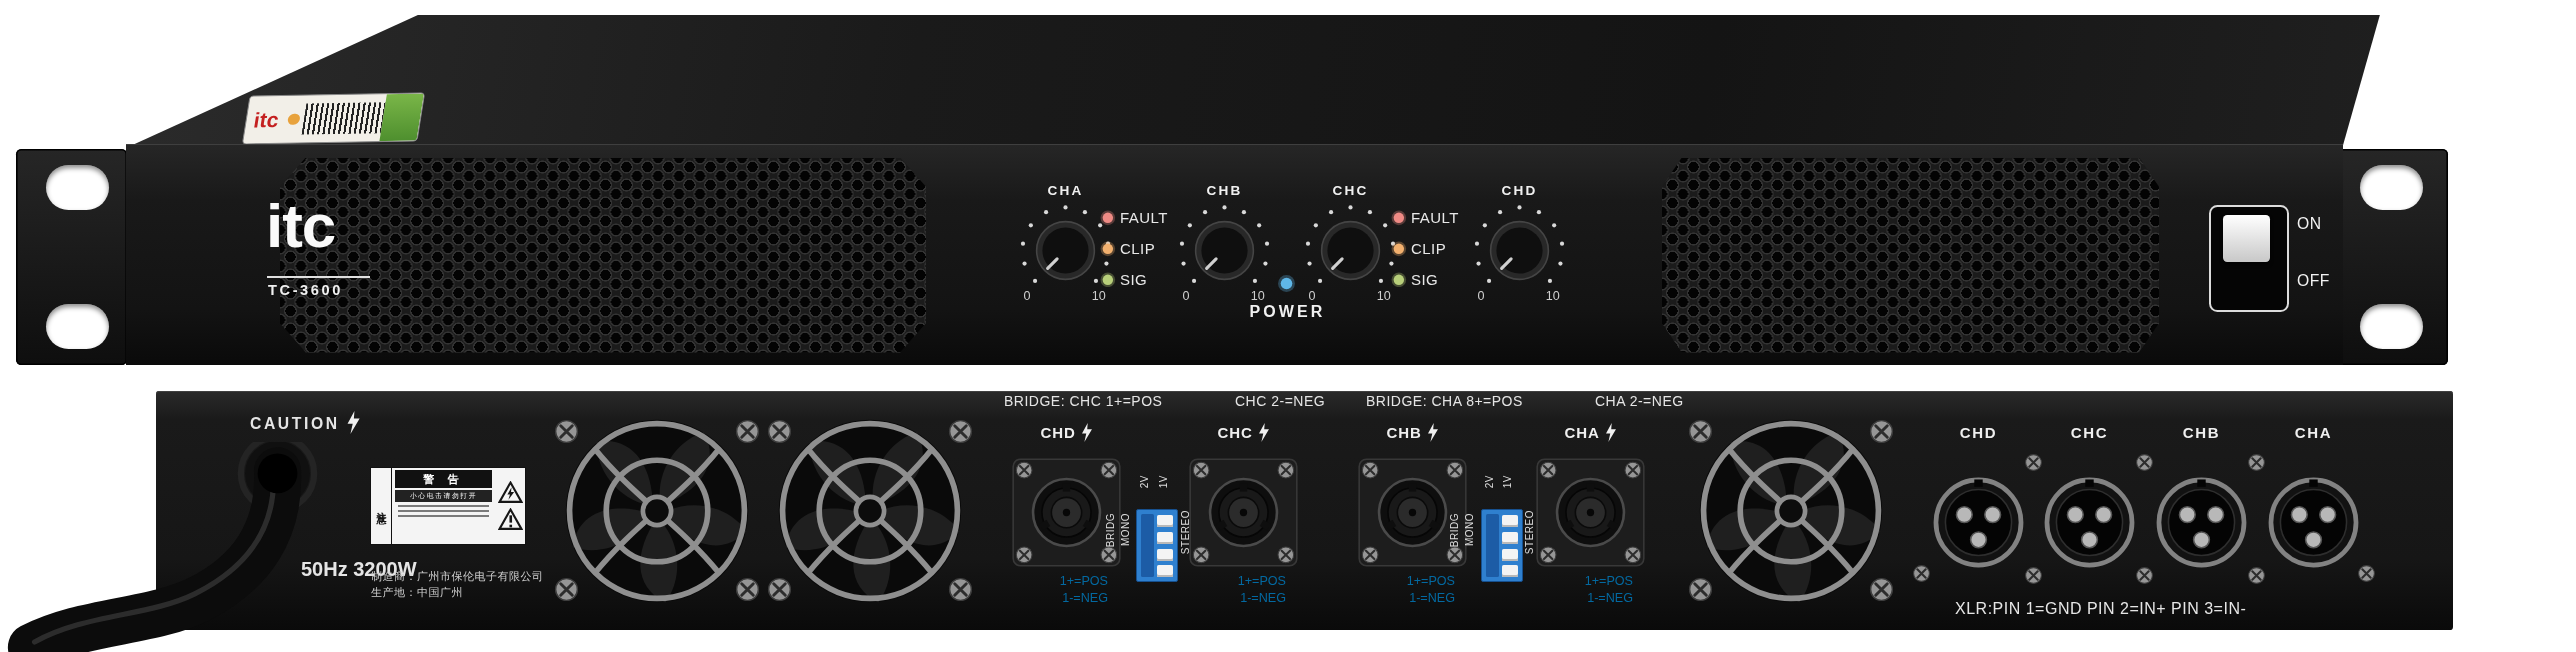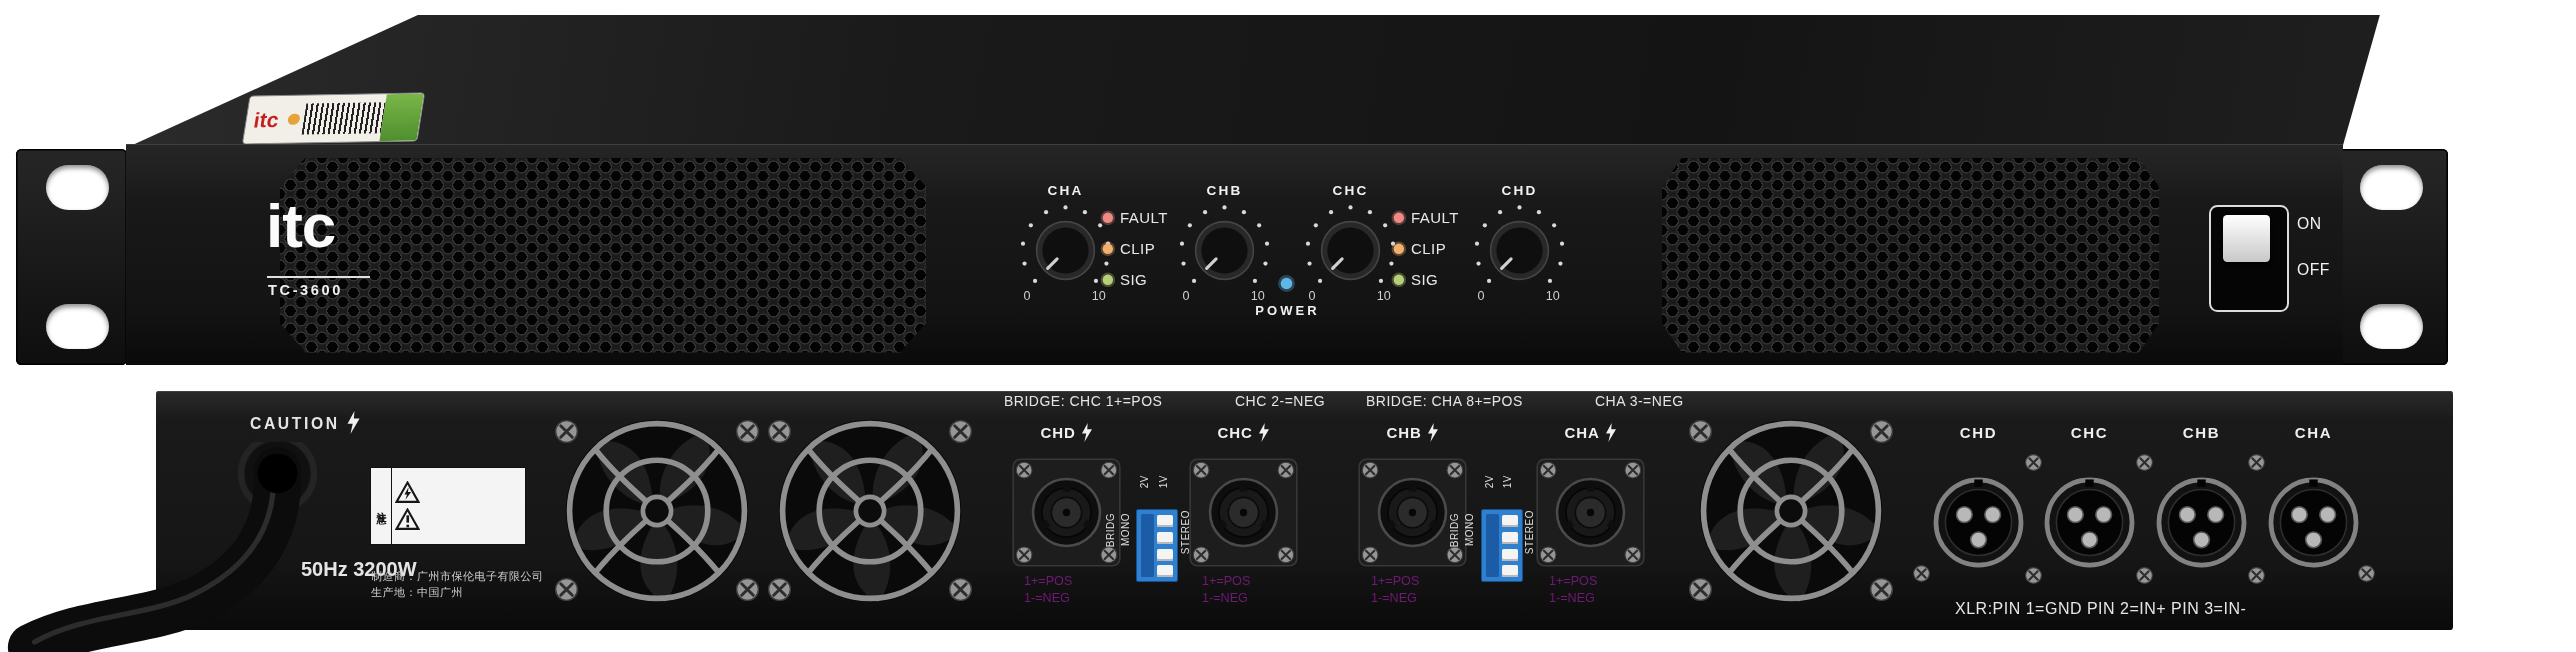--- a/index.html
+++ b/index.html
@@ -35,40 +35,40 @@
   .logo{position:absolute;left:140px;top:50px;font-size:62px;font-weight:bold;color:#fafafa;
     letter-spacing:-1px;line-height:1;}
   .logo-line{position:absolute;left:141px;top:131px;width:103px;height:1.6px;background:#e0e0e0;}
   .model{position:absolute;left:142px;top:137px;font-size:14.6px;font-weight:bold;letter-spacing:2.6px;color:#f0f0f0;}
   .ch-label{position:absolute;top:38px;width:105px;text-align:center;font-size:13.6px;
     letter-spacing:2.1px;color:#f0f0f0;font-weight:bold;}
   .knob{position:absolute;top:53px;width:105px;height:105px;}
   .led-col{position:absolute;top:66px;display:flex;flex-direction:column;gap:17.3px;}
   .led-row{display:flex;align-items:center;gap:4.2px;height:13.6px;}
   .led-label{font-size:15px;letter-spacing:0.5px;color:#e8e8e8;}
-  .power-label{position:absolute;top:158px;width:105px;text-align:center;font-size:13px;
+  .power-label{position:absolute;top:158px;width:105px;text-align:center;font-size:16px;
     letter-spacing:3.1px;color:#f0f0f0;font-weight:bold;}
   .switch{position:absolute;left:2083px;top:60px;width:76px;height:103px;background:#050505;
     border:2.6px solid #dcdcdc;border-radius:8.4px;}
   .rocker{position:absolute;left:12px;top:7.8px;width:47px;height:47px;border-radius:4.2px;
     background:linear-gradient(180deg,#ffffff,#c8c8c8);box-shadow:0 2.1px 3.1px rgba(0,0,0,.6);}
   .switch-label{position:absolute;font-size:15.7px;font-weight:normal;color:#f2f2f2;letter-spacing:0.5px;}
 
   
   .rear-panel{position:absolute;left:156px;top:391px;width:2297px;height:239px;
     background:linear-gradient(180deg,#2a2a2a 0%,#1a1a1a 12%,#161616 70%,#0a0a0a 100%);
     border-radius:3.1px;box-shadow:inset 0 1px 0 #404040;}
   .screw{position:absolute;width:29px;height:29px;}
   .screw.small{width:21px;height:21px;}
   .fan{position:absolute;top:417px;width:188px;height:188px;}
   .speakon{position:absolute;top:455px;width:115px;height:115px;}
   .xlr{position:absolute;top:470px;width:105px;height:105px;}
   .port-label{position:absolute;top:423px;width:105px;display:flex;align-items:center;
     justify-content:center;gap:5.2px;font-size:15px;letter-spacing:1px;font-weight:bold;color:#efefef;}
-  .posneg{position:absolute;top:573px;width:84px;text-align:left;font-size:12.6px;line-height:17.3px;color:#701a75;}
+  .posneg{position:absolute;top:573px;width:84px;text-align:right;font-size:12.6px;line-height:17.3px;color:#0369a1;}
   .bridge{position:absolute;top:393px;font-size:14px;color:#e5e5e5;letter-spacing:0.5px;}
   .dip{position:absolute;top:509px;width:40px;height:71px;background:#2f80cf;border:1.6px solid #16508f;border-radius:2.1px;}
   .dip-cap{position:absolute;right:4.2px;width:15.7px;height:11.5px;background:#f4f4f4;border-radius:1.6px;box-shadow:inset 0 -2.1px 0 #b9b9b9;}
   .dip::before{content:"";position:absolute;left:4.2px;top:4.2px;bottom:4.2px;width:12.6px;background:#1c5ca6;border-radius:1.6px;}
   .vtext{position:absolute;writing-mode:vertical-rl;transform:rotate(180deg);font-size:10px;color:#dedede;letter-spacing:0.5px;}
   .xlr-label{position:absolute;top:424px;width:105px;text-align:center;font-size:15px;letter-spacing:1.6px;font-weight:bold;color:#efefef;}
 
   
   .warn-label{position:absolute;left:370px;top:467px;width:156px;height:78px;background:#f4f4f4;
     border:1.6px solid #111;display:flex;box-sizing:border-box;}
@@ -262,35 +262,42 @@
       <svg class="knob" style="left:1341px" viewBox="-100 -100 200 200">
         <use href="#knob-unit"></use>
         <text x="-80" y="94" font-size="24" fill="#cfcfcf">0</text>
         <text x="50" y="94" font-size="24" fill="#cfcfcf">10</text>
       </svg>
 
       <div class="switch">
         <div class="rocker"></div>
       </div>
       <div class="switch-label" style="left:2171px;top:70px">ON</div>
-      <div class="switch-label" style="left:2171px;top:116px">OFF</div>
+      <div class="switch-label" style="left:2171px;top:127px">OFF</div>
     </div>
   </div>
 
   <div>
     <div class="rear-panel"></div>
 
     <div class="t" style="left:250px;top:415px;font-size:15.7px;letter-spacing:2.6px;font-weight:bold;">CAUTION</div>
     <svg class="abs" style="left:346px;top:411px" width="14.6" height="23" viewBox="0 0 24 40">
         <use href="#bolt-shape"></use>
       </svg>
 
     <div class="warn-label">
       <div class="warn-side">
         <span>注意</span>
+      </div>
+      <div class="warn-main">
+        <div class="warn-title">警 告</div>
+        <div class="warn-sub">小心电击请勿打开</div>
+        <div class="warn-bar"></div>
+        <div class="warn-bar"></div>
+        <div class="warn-bar"></div>
       </div>
       <div class="warn-tris">
         <svg width="25" height="23" viewBox="0 0 48 44">
           <polygon points="24,3 45,40 3,40" fill="#f5f5f5" stroke="#161616" stroke-width="4"></polygon>
           <polygon points="26,12 18,26 23,26 20,36 31,21 25,21" fill="#161616"></polygon>
         </svg>
         <svg width="25" height="23" viewBox="0 0 48 44">
           <polygon points="24,3 45,40 3,40" fill="#f5f5f5" stroke="#161616" stroke-width="4"></polygon>
           <rect x="22" y="14" width="5" height="14" fill="#161616"></rect>
           <rect x="22" y="32" width="5" height="5" fill="#161616"></rect>
@@ -345,21 +352,21 @@
     <svg class="screw" style="left:1686px;top:575px" viewBox="-20 -20 40 40">
         <use href="#screw-x"></use>
       </svg>
     <svg class="screw" style="left:1867px;top:575px" viewBox="-20 -20 40 40">
         <use href="#screw-x"></use>
       </svg>
 
     <div class="bridge" style="left:1004px">BRIDGE: CHC 1+=POS</div>
     <div class="bridge" style="left:1235px">CHC 2-=NEG</div>
     <div class="bridge" style="left:1366px">BRIDGE: CHA 8+=POS</div>
-    <div class="bridge" style="left:1595px">CHA 3-=NEG</div>
+    <div class="bridge" style="left:1595px">CHA 2-=NEG</div>
 
     <div class="port-label" style="left:1014px">
       <span>CHD</span>
       <svg width="11.5" height="19" viewBox="0 0 24 40">
           <use href="#bolt-shape"></use>
         </svg>
     </div>
     <svg class="speakon" style="left:1009px" viewBox="-110 -110 220 220">
         <use href="#speakon-unit"></use>
       </svg>

